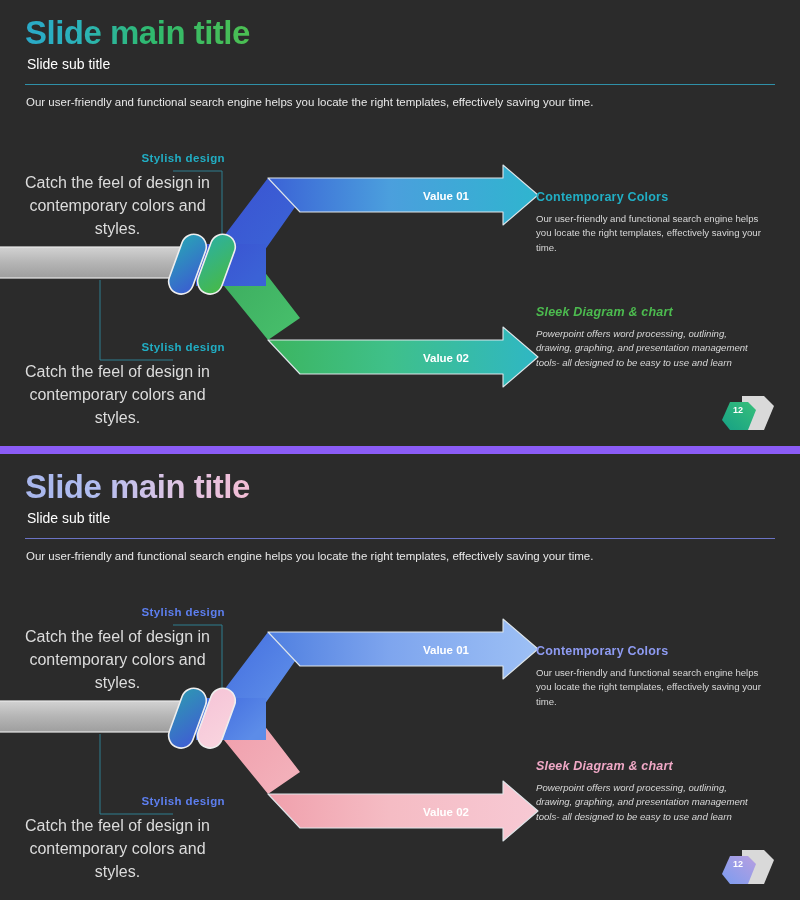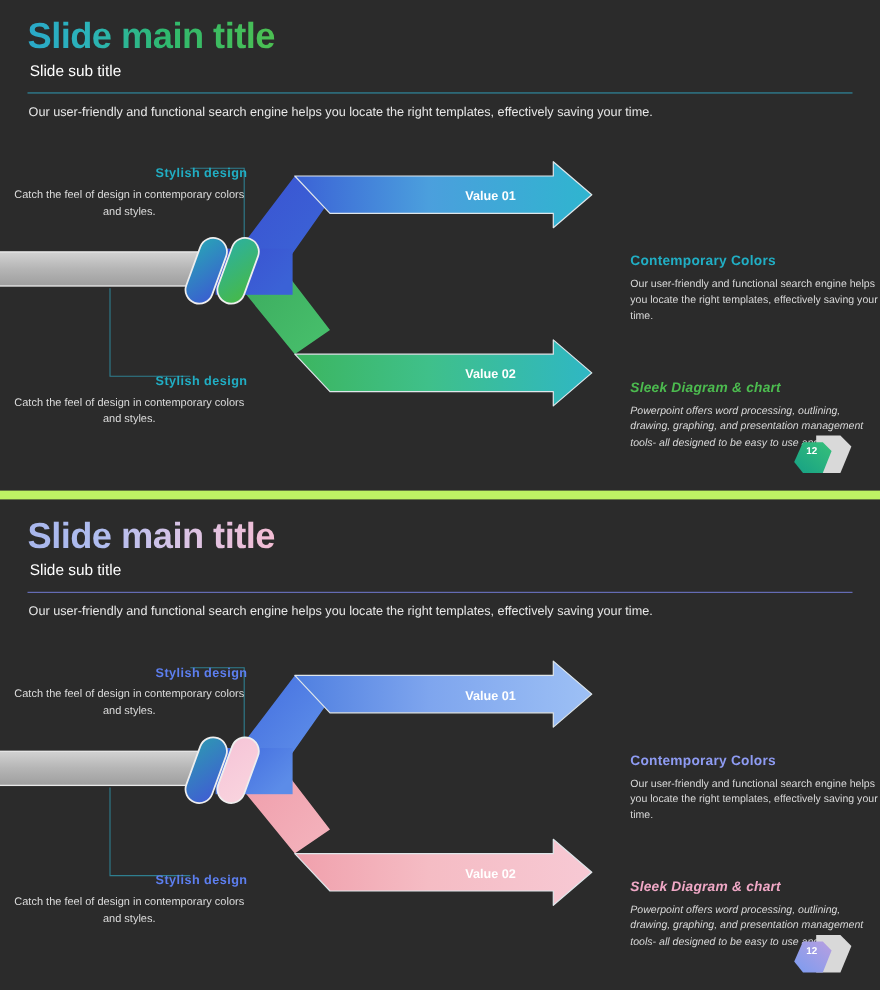--- a/index.html
+++ b/index.html
@@ -1,18 +1,18 @@
 <!DOCTYPE html>
 <html><head>
 <meta charset="utf-8">
 <style>
   html,body{margin:0;padding:0;background:#ffffff;}
   body{width:800px;height:900px;font-family:"Liberation Sans",sans-serif;overflow:hidden;}
 
-  .deck{width:800px;height:900px;display:flex;flex-direction:column;background:#bef264;}
+  .deck{width:800px;height:900px;display:flex;flex-direction:column;background:#8b5cf6;}
 
   .slide{
     position:relative;
     width:800px;
     height:446px;
     background:#2b2b2b;
     overflow:hidden;
     flex:0 0 auto;
   }
   .slide.second{height:446px;margin-top:8px;}
@@ -35,39 +35,39 @@
   .hrule{position:absolute;left:25px;top:84px;width:750px;height:1px;}
   .s1 .hrule{background:#2f90a8;}
   .s2 .hrule{background:#6b73c4;}
 
   .lead{
     position:absolute;left:26px;top:96px;width:740px;
     font-size:11.5px;color:#e8e8e8;white-space:nowrap;
   }
 
   
-  .diagram{position:absolute;left:0;top:122px;width:796px;height:290px;}
+  .diagram{position:absolute;left:0;top:140px;width:796px;height:290px;}
   .diagram svg{display:block;}
 
   
   .callout{position:absolute;width:215px;}
   .callout .ct{
     font-size:11.5px;font-weight:bold;text-align:right;
     letter-spacing:0.4px;white-space:nowrap;
   }
   .s1 .callout .ct{color:#21aec4;}
   .s2 .callout .ct{color:#5d7ff0;}
   .callout .cb{
-    margin-top:7px;font-size:10px;color:#dcdcdc;text-align:center;line-height:1.45;
+    margin-top:7px;font-size:16px;color:#dcdcdc;text-align:center;line-height:1.45;
   }
   .callout.top{left:10px;top:152px;}
   .callout.bot{left:10px;top:341px;}
 
   
-  .vblock{position:absolute;left:573px;width:225px;margin-top:40px;}
+  .vblock{position:absolute;left:536px;width:225px;}
   .vblock .vt{font-size:12.5px;font-weight:bold;letter-spacing:0.2px;white-space:nowrap;}
   .vblock .vd{margin-top:8px;font-size:9.6px;color:#d8d8d8;line-height:1.5;}
   .vblock.one{top:190px;}
   .vblock.two{top:305px;font-style:italic;}
   .s1 .vblock.one .vt{color:#21aec4;}
   .s1 .vblock.two .vt{color:#4cbb4f;}
   .s2 .vblock.one .vt{color:#8e9bf2;}
   .s2 .vblock.two .vt{color:#f0a8c6;}
 
   

